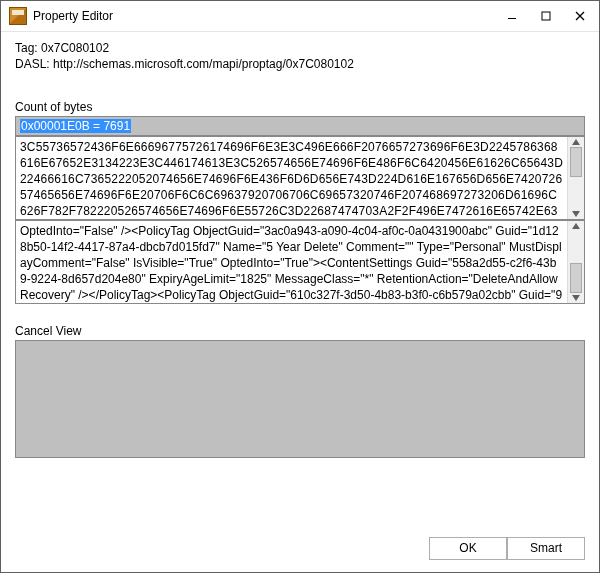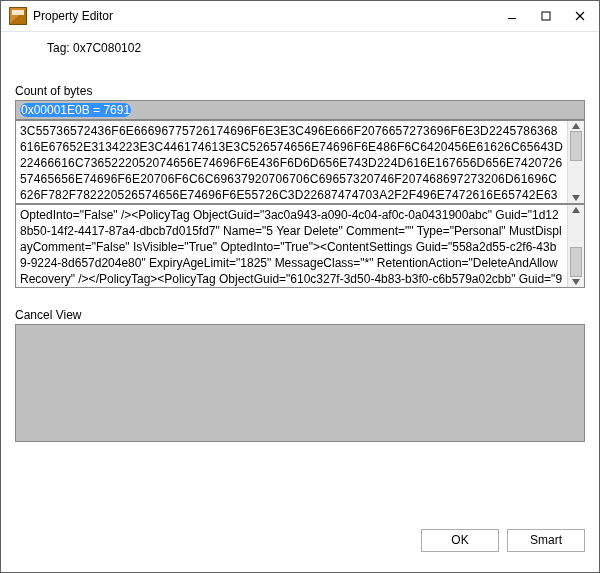--- a/index.html
+++ b/index.html
@@ -62,21 +62,20 @@
   .content {
     flex: 1;
     padding: 8px 14px 12px 14px;
     display: flex;
     flex-direction: column;
     overflow: hidden;
   }
   .meta {
     line-height: 16px;
     margin-bottom: 8px;
-    margin-left: 32px;
   }
   .section-label {
     margin-top: 20px;
     margin-bottom: 2px;
     font-size: 12px;
   }
 
   .countbar {
     box-sizing: border-box;
     height: 20px;
@@ -84,21 +83,20 @@
     padding: 0 4px;
     border: 1px solid #888;
     background: #bfbfbf;
     color: #fff;
     font-size: 12px;
   }
   .countbar .sel {
     background: #3390ff;
     color: #fff;
     padding: 0 1px;
-    border-radius: 7px;
   }
 
   .scrollbox {
     box-sizing: border-box;
     width: 100%;
     border: 1px solid #888;
     background: #fff;
     display: flex;
   }
   .scrolltext {
@@ -143,22 +141,21 @@
   .smartview {
     box-sizing: border-box;
     border: 1px solid #888;
     background: #bfbfbf;
     height: 118px;
   }
 
   .buttons {
     display: flex;
     justify-content: flex-end;
-    gap: 8px;
-    padding: 10px 14px 20px 14px;
+    padding: 10px 14px 12px 14px;
   }
   .btn {
     min-width: 78px;
     height: 23px;
     box-sizing: border-box;
     border: 1px solid #adadad;
     background: #fff;
     font-size: 12px;
     text-align: center;
     line-height: 21px;
@@ -191,20 +188,24 @@
     </div>
   </div>
 
   <div class="content">
 
     <div class="meta">
       <div>
         <span>Tag:</span>
         <span>0x7C080102</span>
       </div>
+      <div>
+        <span>DASL:</span>
+        <span>http://schemas.microsoft.com/mapi/proptag/0x7C080102</span>
+      </div>
     </div>
 
     <div class="section-label">Count of bytes</div>
     <div class="countbar">
       <span class="sel">0x00001E0B = 7691</span>
     </div>
 
     <div class="scrollbox binarybox">
       <div class="scrolltext">3C55736572436F6E66696775726174696F6E3E3C496E666F2076657273696F6E3D2245786368616E67652E3134223E3C446174613E3C526574656E74696F6E486F6C6420456E61626C65643D22466616C7365222052074656E74696F6E436F6D6D656E743D224D616E167656D656E742072657465656E74696F6E20706F6C6C69637920706706C69657320746F207468697273206D61696C626F782F782220526574656E74696F6E55726C3D22687474703A2F2F496E7472616E65742E636F6E746F736F2E636F6D2F25265746574696F6D506F6C69636965732E73694576F63636965732E68746D6C222F3E3C417263686965796653796606E632020222E3C4172636869657665?</div>
       <div class="sb">

